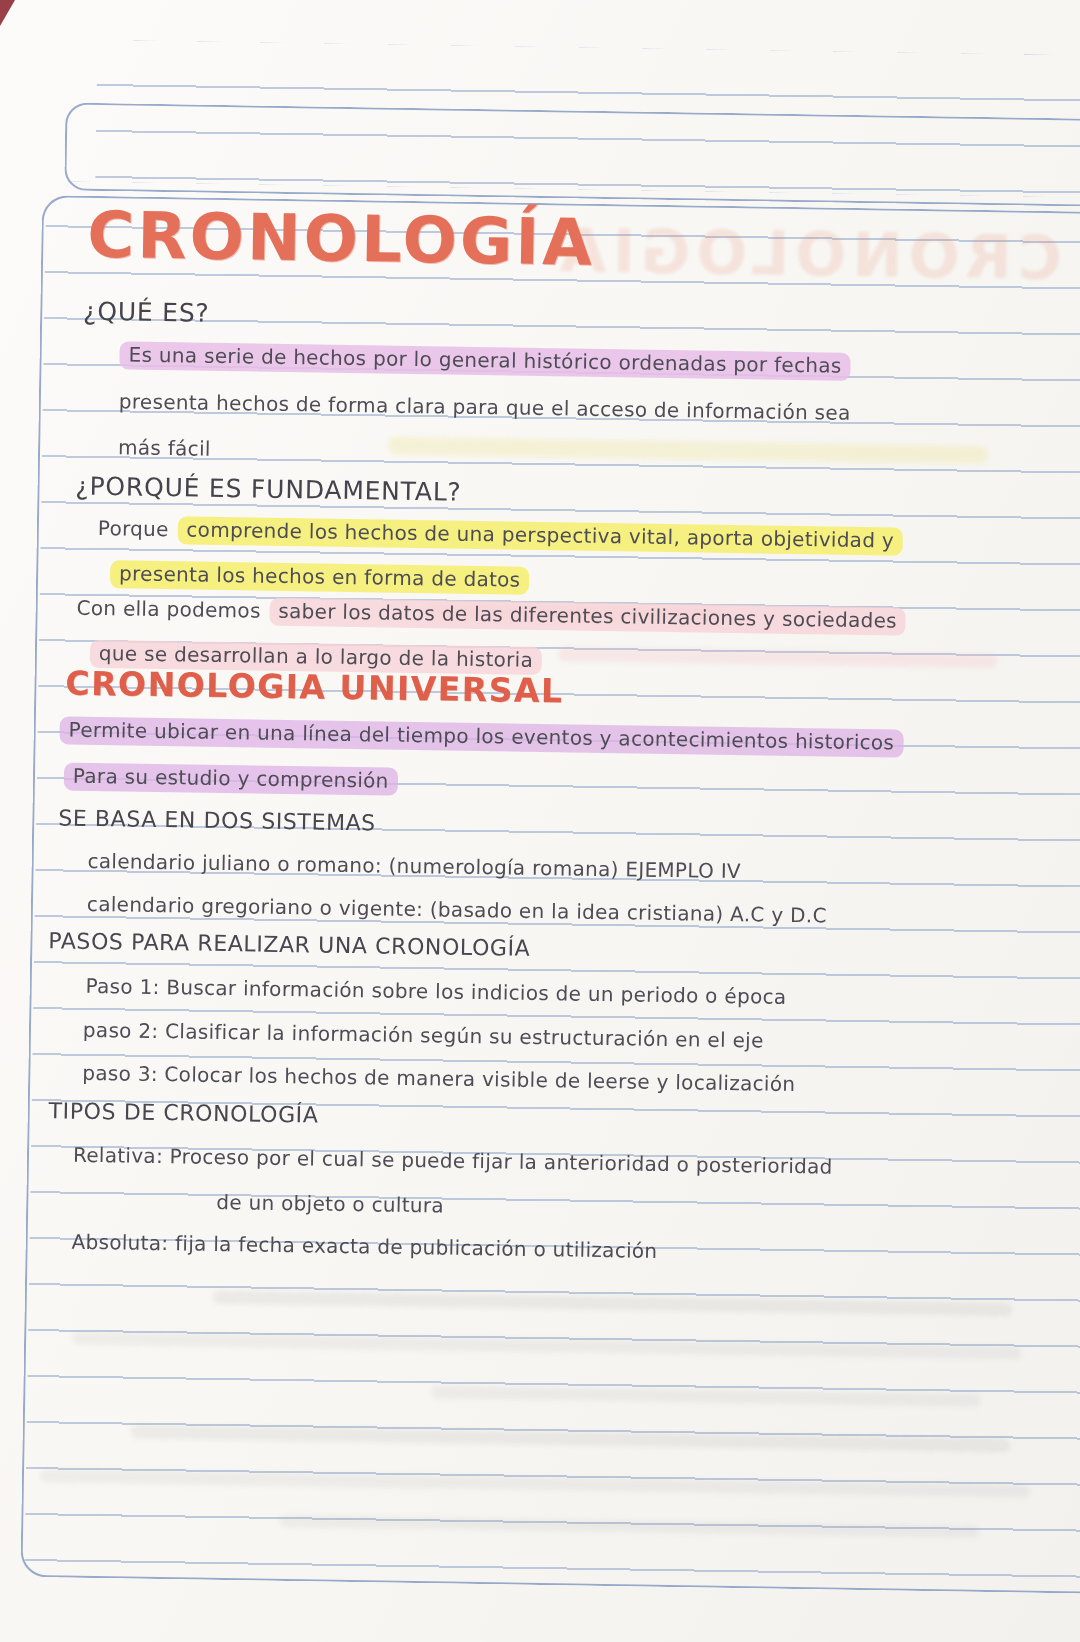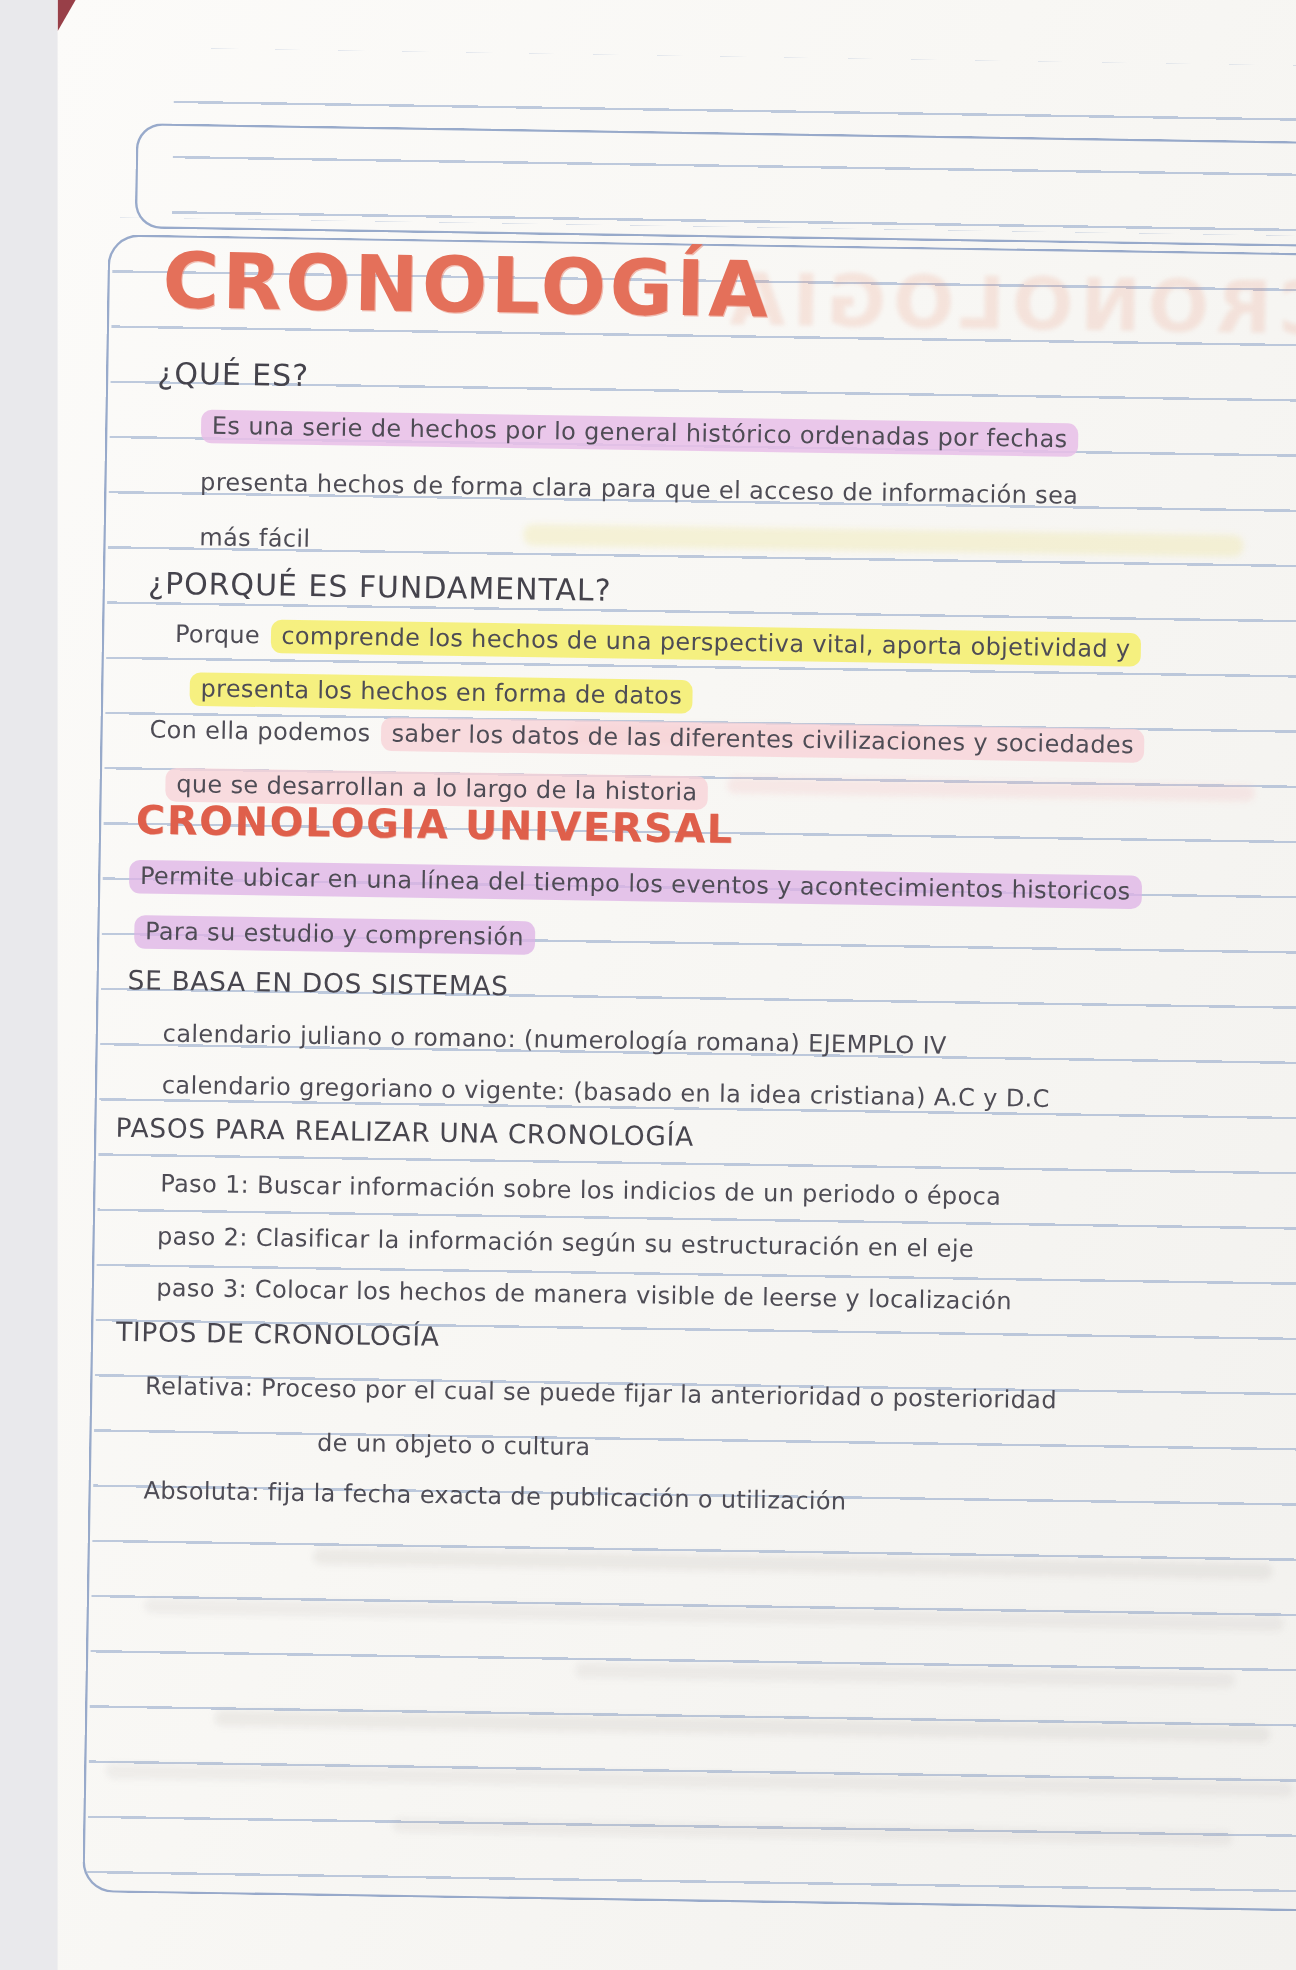--- a/index.html
+++ b/index.html
@@ -1,18 +1,18 @@
 <!DOCTYPE html>
 <html><head>
 <meta charset="utf-8">
 <style>
   html,body{margin:0;padding:0;width:1080px;height:1642px;background:#e9e9ec;overflow:hidden;
     font-family:"DejaVu Sans",sans-serif;}
   .paper{position:absolute;inset:0;overflow:hidden;
-    background:linear-gradient(115deg,#fcfbf9 0%,#f8f7f4 45%,#f2f1ee 100%);margin-left:48px;}
+    background:linear-gradient(115deg,#fcfbf9 0%,#f8f7f4 45%,#f2f1ee 100%);}
   .corner-fold{position:absolute;top:0;left:0;width:0;height:0;
     border-top:26px solid #8d2a34;border-right:15px solid transparent;opacity:.9;}
   .sheet{position:absolute;inset:0;transform:rotate(0.9deg);transform-origin:100px 200px;}
 
   
   .rules{position:absolute;right:-80px;
     background:repeating-linear-gradient(to bottom,transparent 0 44px,rgba(140,162,199,.55) 44px 46px);}
   .rules-top{left:95px;top:40px;height:152px;}
   .rules-main{left:46px;top:182px;height:1392px;}
 

